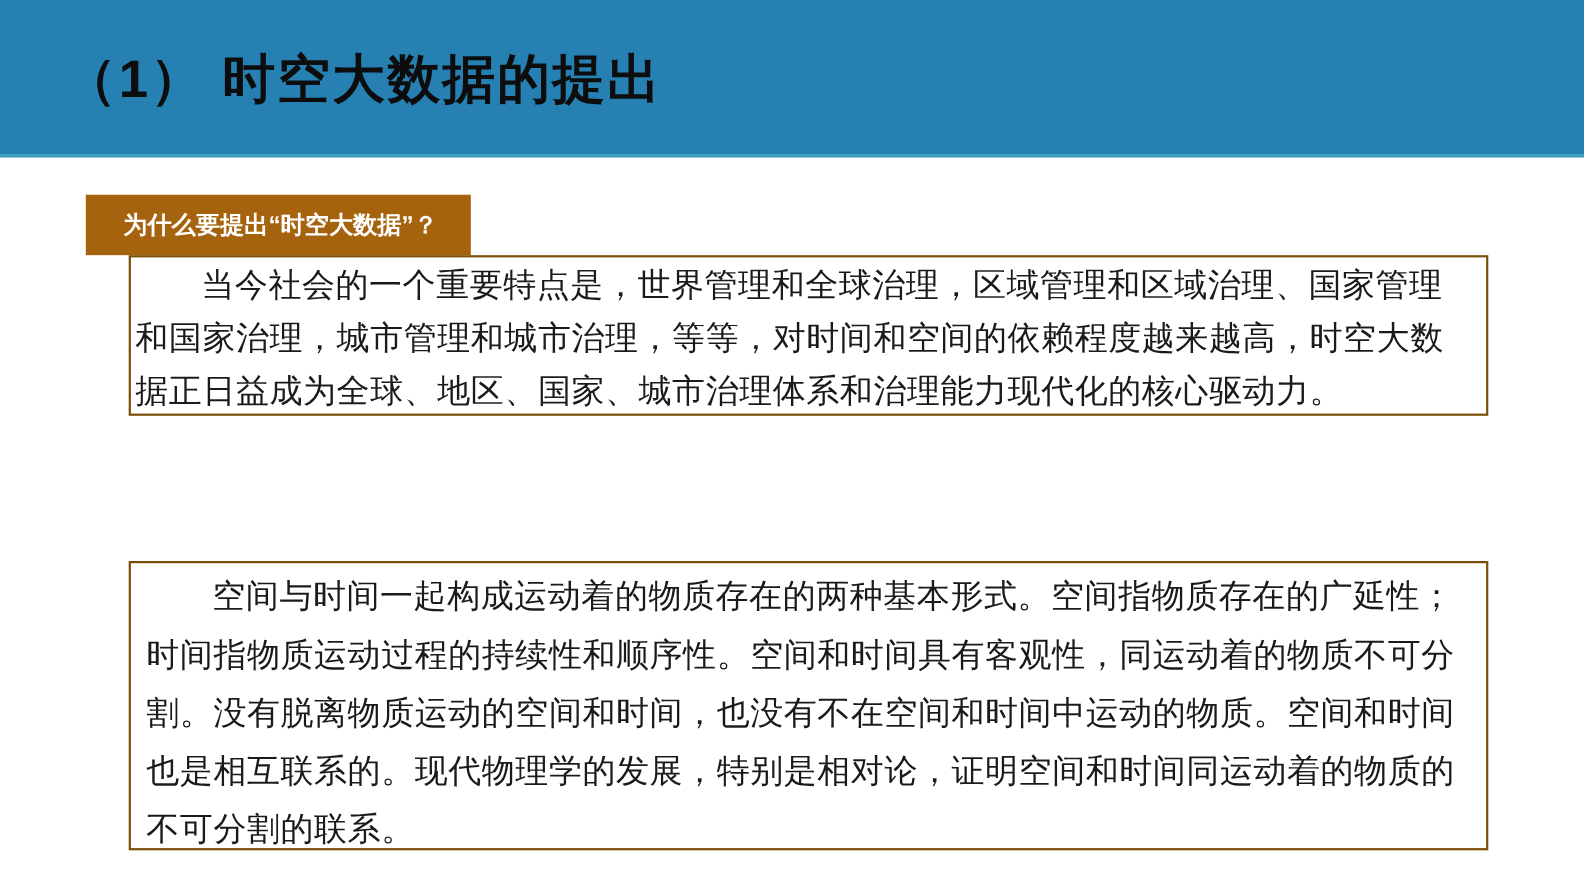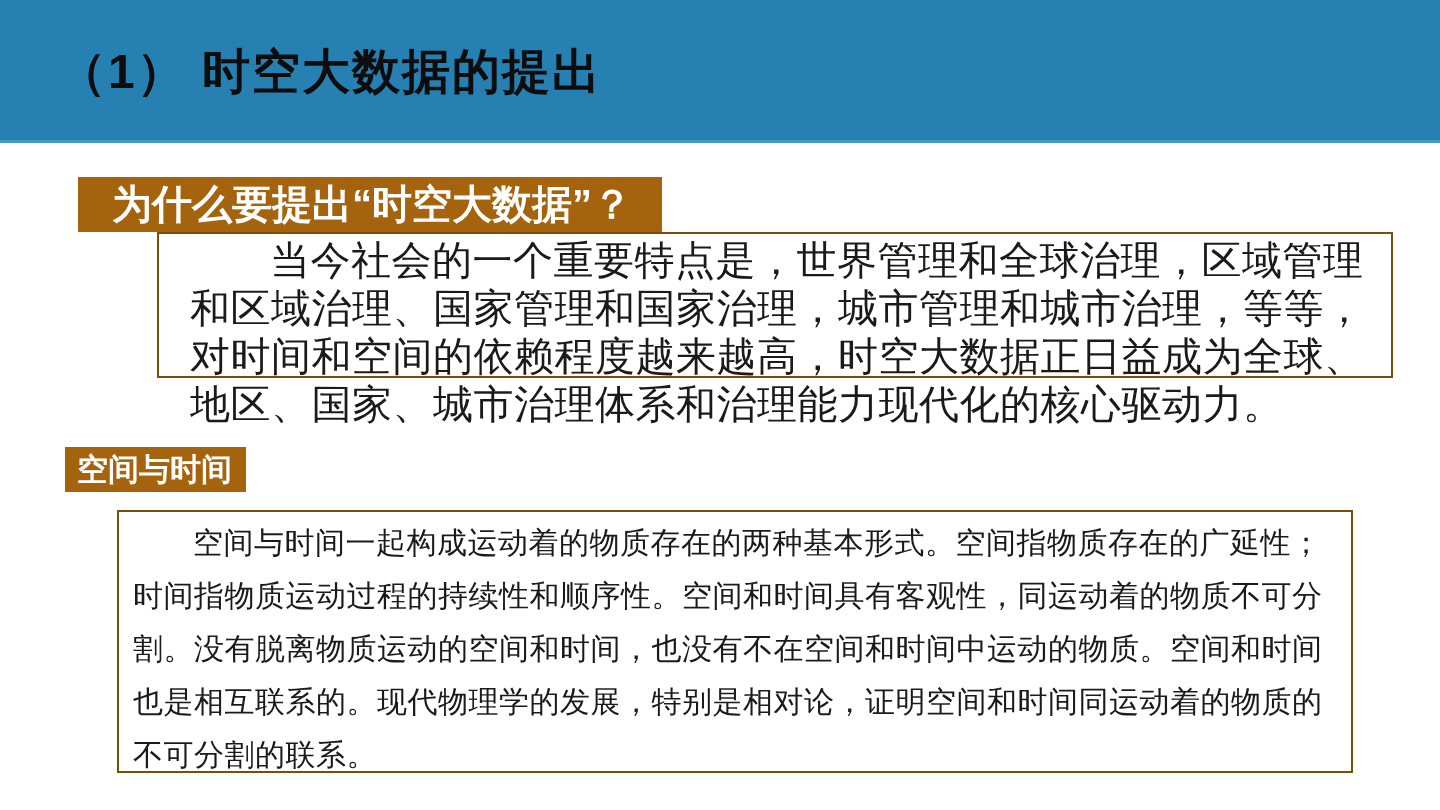--- a/index.html
+++ b/index.html
@@ -25,42 +25,41 @@
     position:absolute;
     background:var(--label_bg,#A5630D);
     color:var(--label_text,#ffffff);
     font-weight:bold;
     display:flex;align-items:center;
     white-space:nowrap;
     z-index:2;
   }
   .label-1{
     left:78px;top:177px;height:55px;
-    font-size:40px;
+    font-size:22px;
     padding:0 30px 0 34px;
   }
   .label-2{
     left:65px;top:447px;height:45px;
     font-size:31px;
     padding:0 14px 0 12px;
   }
   .text-box{
     position:absolute;
     left:117px;
     border:2px solid var(--box_border,#7A4E06);
     background:#ffffff;
     box-sizing:border-box;
     color:var(--body_text,#1a1a1a);
     z-index:1;
   }
   .box-1{
     top:232px;width:1236px;height:146px;
-    font-size:40px;line-height:48px;
-    padding:2px 10px 0 31px;
-    margin-left:40px;
+    font-size:30px;line-height:48px;
+    padding:2px 10px 0 4px;
   }
   .box-2{
     top:510px;width:1236px;height:263px;
     font-size:30px;line-height:53px;
     padding:4px 10px 0 14px;
   }
   .text-box p{
     margin:0;
     text-indent:2em;
     letter-spacing:0.5px;
@@ -76,21 +75,18 @@
   <div class="slide-title">（1） 时空大数据的提出</div>
 
   <div class="section-label label-1">
     <span>为什么要提出“时空大数据”？</span>
   </div>
 
   <div class="text-box box-1">
     <p>当今社会的一个重要特点是，世界管理和全球治理，区域管理和区域治理、国家管理和国家治理，城市管理和城市治理，等等，对时间和空间的依赖程度越来越高，时空大数据正日益成为全球、地区、国家、城市治理体系和治理能力现代化的核心驱动力。</p>
   </div>
 
-  <div class="section-label label-2">
-    <span>空间与时间</span>
-  </div>
 
   <div class="text-box box-2">
     <p>空间与时间一起构成运动着的物质存在的两种基本形式。空间指物质存在的广延性；时间指物质运动过程的持续性和顺序性。空间和时间具有客观性，同运动着的物质不可分割。没有脱离物质运动的空间和时间，也没有不在空间和时间中运动的物质。空间和时间也是相互联系的。现代物理学的发展，特别是相对论，证明空间和时间同运动着的物质的不可分割的联系。</p>
   </div>
 
 </div>
 
 </body></html>

